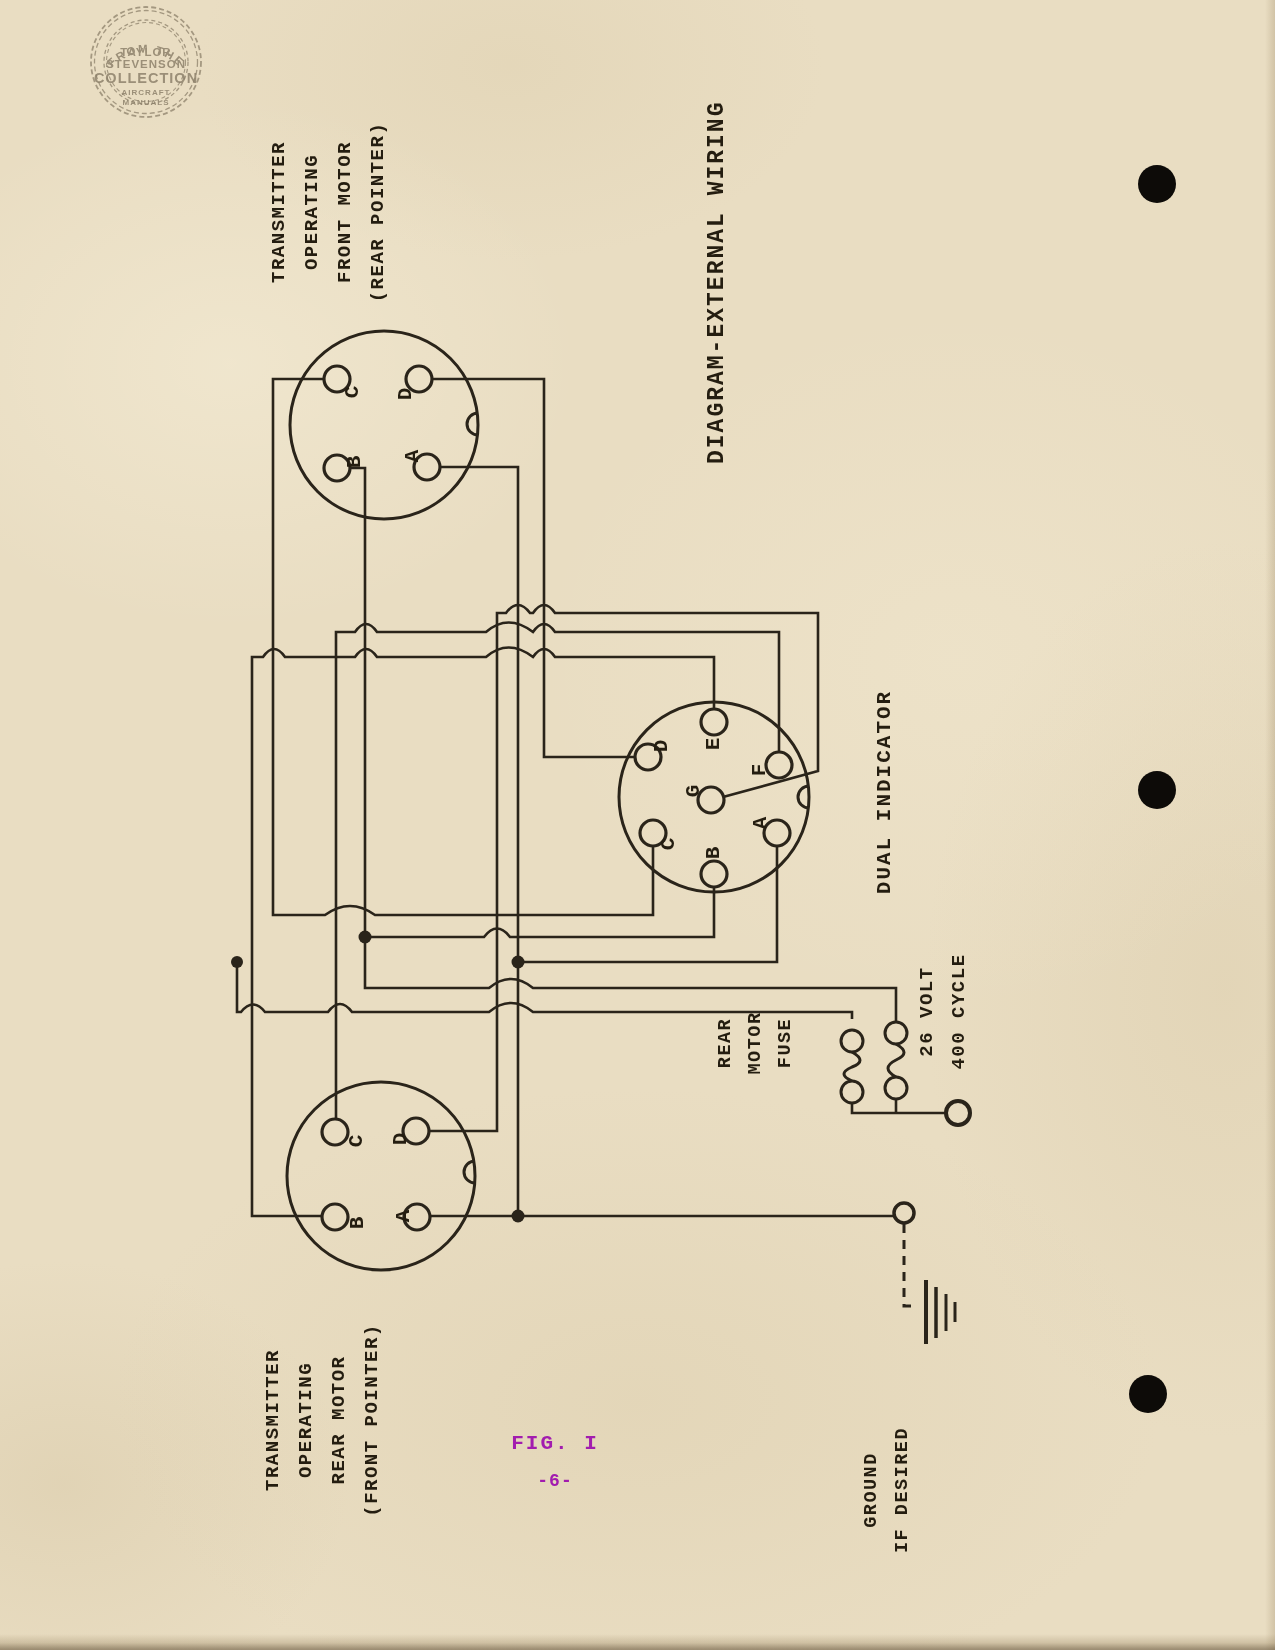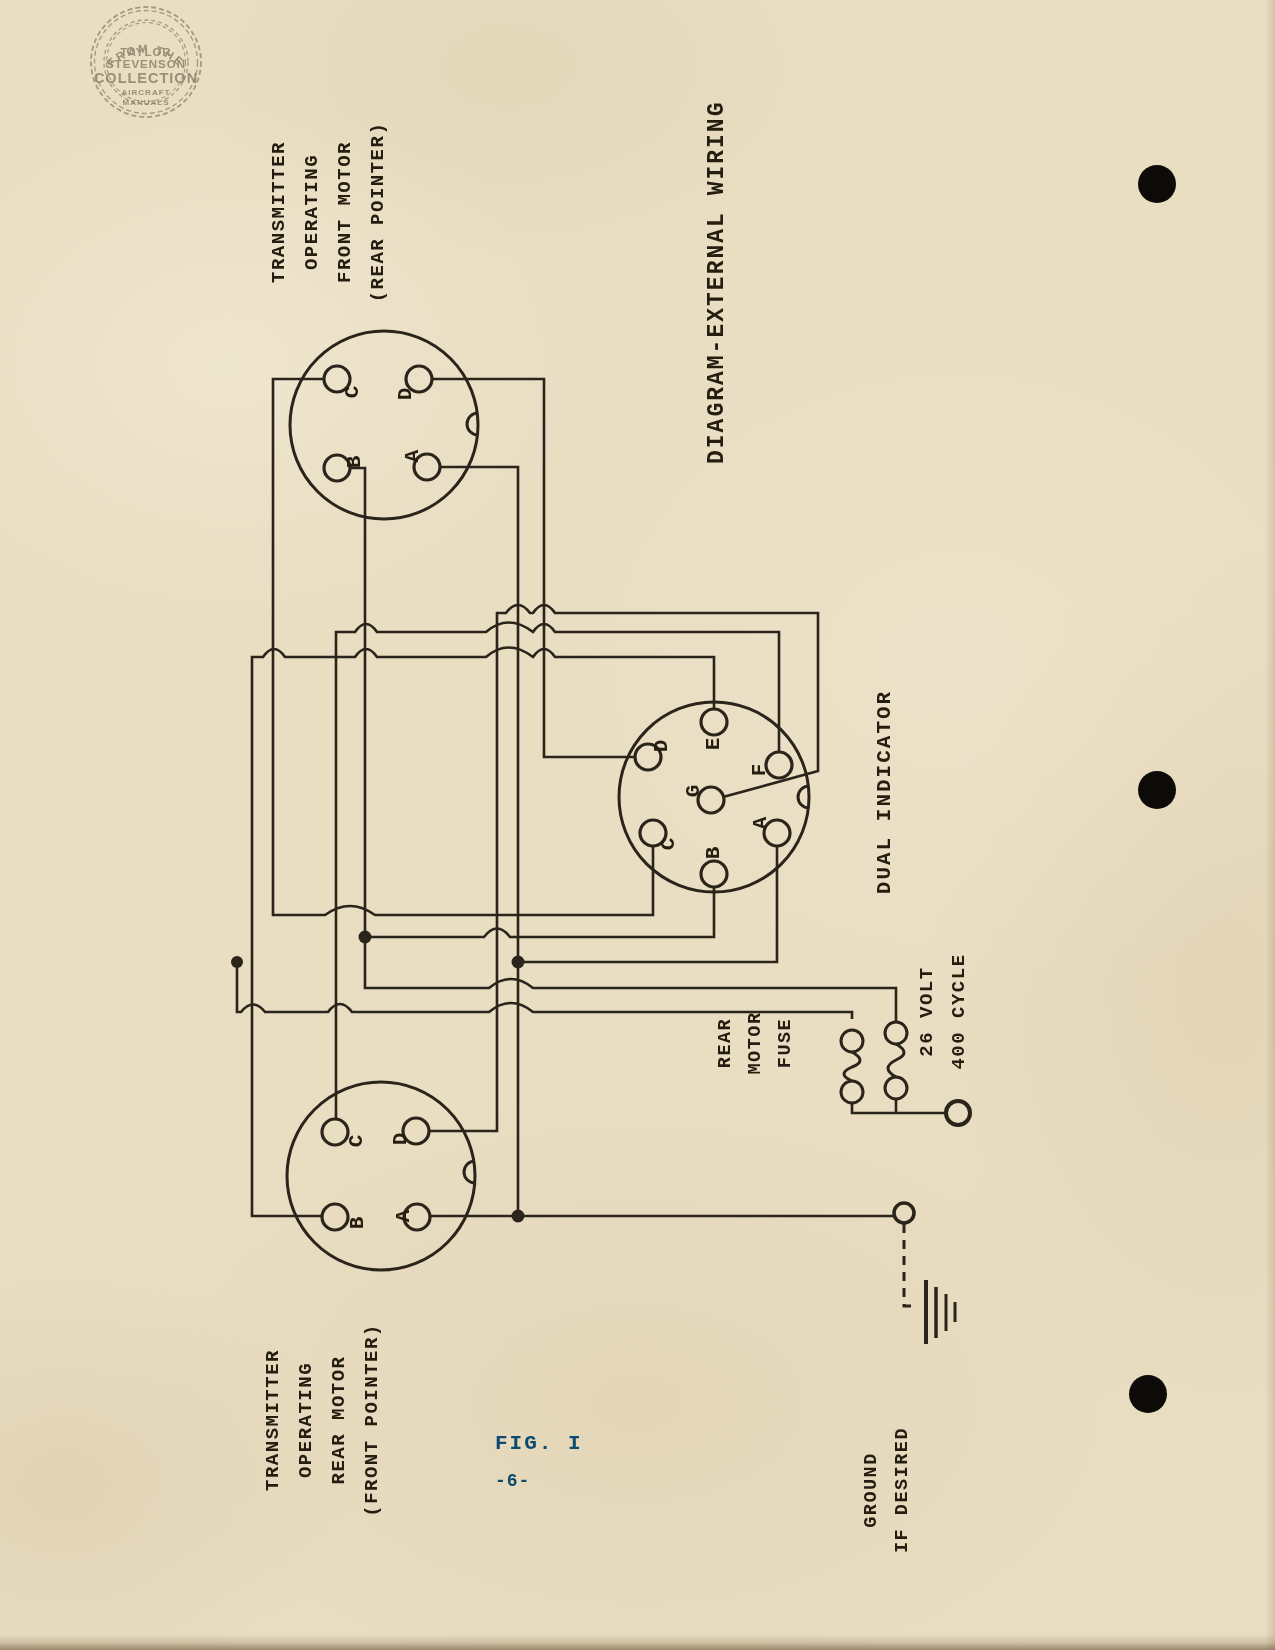--- a/index.html
+++ b/index.html
@@ -33,21 +33,21 @@
     position:absolute;
     transform:rotate(-90deg);
     transform-origin:0 0;
     display:flex;flex-direction:column;justify-content:center;
     text-align:center;
     font-weight:bold;color:#241d10;
     letter-spacing:1.5px;
   }
   .vlabel .ln{white-space:nowrap;}
   .fig-caption{
-    position:absolute;text-align:left;font-weight:bold;color:#0c4a6e;
+    position:absolute;text-align:center;font-weight:bold;color:#a21caf;
   }
   .fig-caption .fig-line{font-size:21px;letter-spacing:2px;}
   .fig-caption .pg-line{font-size:18px;margin-top:16px;letter-spacing:1px;}
 </style>
 </head>
 <body>
 
 <div class="paper-texture"></div>
 
 <svg class="diagram-svg" width="280" height="175" viewBox="0 0 280 175">

